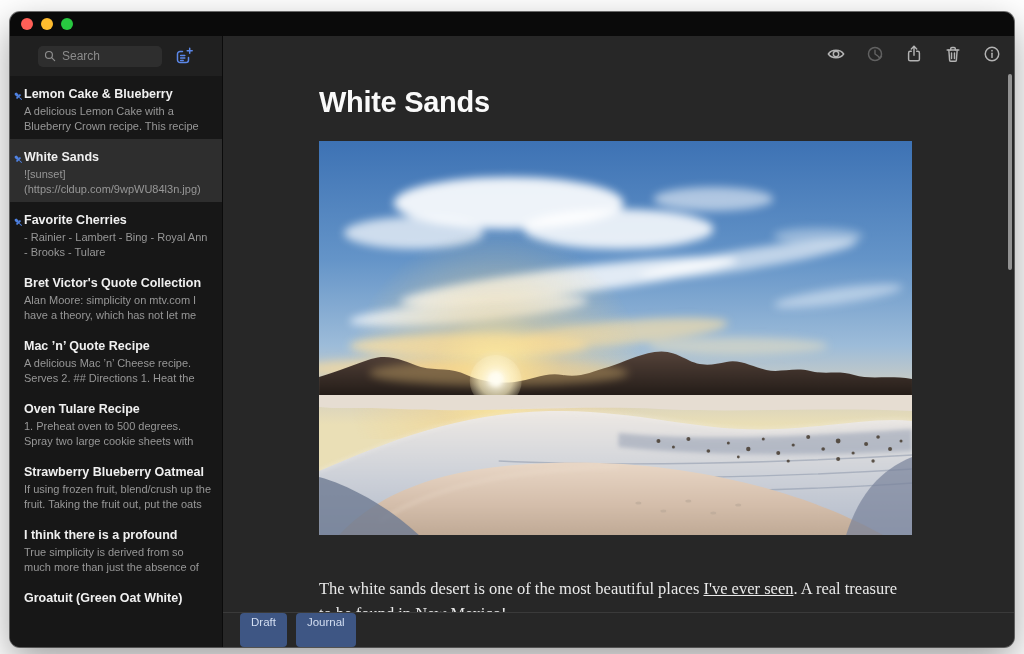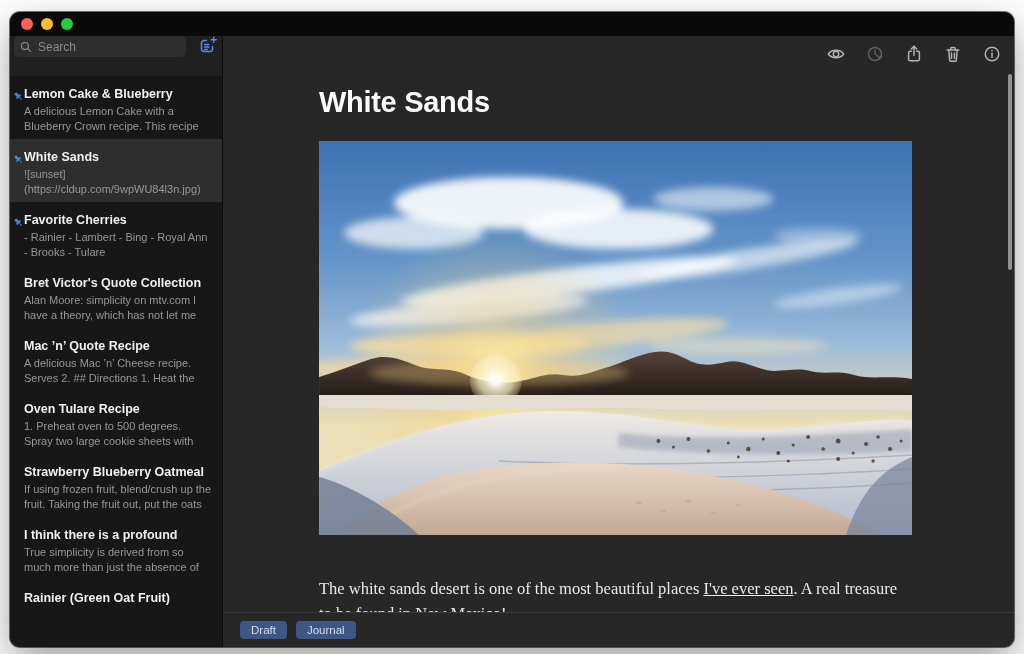--- a/index.html
+++ b/index.html
@@ -12,41 +12,41 @@
     position:absolute;left:10px;top:12px;width:1004px;height:635px;
     border-radius:10px;overflow:hidden;background:#272727;
     box-shadow:0 14px 38px rgba(0,0,0,.38),0 0 0 1px rgba(0,0,0,.55);
     display:flex;flex-direction:column;
   }
   .titlebar{height:24px;flex:0 0 auto;background:#0a0a0a;display:flex;align-items:center;padding-left:11px;gap:8px}
   .light{width:12px;height:12px;border-radius:50%;border:0;padding:0;cursor:pointer}
   .body-row{flex:1;display:flex;min-height:0}
   
   .sidebar{width:212px;flex:0 0 auto;background:#1a1a1a;border-right:1px solid #0b0b0b;display:flex;flex-direction:column;min-height:0}
-  .sidebar-header{height:40px;flex:0 0 auto;display:flex;padding:0 4px;gap:13px;background:#202020}
+  .sidebar-header{height:40px;flex:0 0 auto;display:flex;align-items:center;padding:0 28px;gap:13px;background:#202020}
   .search-box{flex:1;height:21px;background:#2e2e2e;border-radius:5px;display:flex;align-items:center;padding:0 6px;gap:4px}
   .search-box input{background:transparent;border:0;outline:0;color:#cfcfcf;font-size:12px;width:100%;font-family:"Liberation Sans",sans-serif}
   .search-box input::placeholder{color:#8b8b8b}
   .new-note-btn{background:none;border:0;padding:0;cursor:pointer;display:flex}
   .note-list{flex:1;overflow:hidden;background:#171717}
   .note{position:relative;height:63px;box-sizing:border-box;padding:11px 10px 0 14px;cursor:pointer}
   .note.selected{background:#2e2e2e}
   .pin{position:absolute;left:3px;top:12px}
   .note-title{font-size:12.5px;font-weight:bold;color:#f0f0f0;white-space:nowrap;overflow:hidden}
   .note-preview{margin-top:3px;font-size:11px;line-height:14.5px;color:#979797;max-height:29px;overflow:hidden;overflow-wrap:anywhere}
   
   .main{flex:1;min-width:0;display:flex;flex-direction:column;position:relative;background:#272727}
   .toolbar{height:36px;flex:0 0 auto;display:flex;align-items:center;justify-content:flex-end;gap:19px;padding-right:12px}
   .tool-btn{width:20px;height:20px;display:flex;align-items:center;justify-content:center;background:none;border:0;padding:0;cursor:pointer}
   .content{flex:1;min-height:0;overflow:hidden;padding-left:96px}
   .note-heading{margin:14px 0 0;font-size:29px;font-weight:bold;color:#fafafa;letter-spacing:-.3px}
   .photo{width:593px;height:394px;margin-top:22px;overflow:hidden;line-height:0}
   .para{width:593px;margin-top:41px;font-family:"Liberation Serif",serif;font-size:16.5px;line-height:25px;color:#e9e9e9}
   .para a{color:#e9e9e9;text-decoration:underline;cursor:pointer}
-  .tagbar{height:34px;flex:0 0 auto;border-top:1px solid #3a3a3a;display:flex;align-items:center;gap:9px;padding:0 17px}
+  .tagbar{height:34px;flex:0 0 auto;border-top:1px solid #3a3a3a;display:flex;gap:9px;padding:0 17px}
   .tag{background:#3e5684;color:#d3def2;font-size:11.5px;padding:3px 11px;border-radius:4px;cursor:pointer}
   .scroll-thumb{position:absolute;right:2px;top:38px;width:4px;height:196px;background:#9e9e9e;border-radius:2px;opacity:.9}
 </style>
 </head>
 <body>
 
 <div class="window">
 
   <div class="titlebar">
       <button class="light" style="background: rgb(255, 95, 87);"></button>
@@ -143,21 +143,21 @@
   </div>
 
   <div class="note">
 
     <div class="note-title">I think there is a profound</div>
     <div class="note-preview">True simplicity is derived from so much more than just the absence of clutter</div>
   </div>
 
   <div class="note">
 
-    <div class="note-title">Rainier (Green Oat Fruit)</div>
+    <div class="note-title">Groatuit (Green Oat White)</div>
   </div>
 </div>
     </div>
 
     <div class="main">
       <div class="toolbar">
           <button class="tool-btn">
             <svg width="18" height="18" viewBox="0 0 16 16" fill="none" stroke="#b3b3b3" stroke-width="1.3" stroke-linecap="round" stroke-linejoin="round">
               <path d="M1.2 8 C4 3.6 12 3.6 14.8 8 C12 12.4 4 12.4 1.2 8 Z"></path>
               <circle cx="8" cy="8" r="2.4"></circle>

